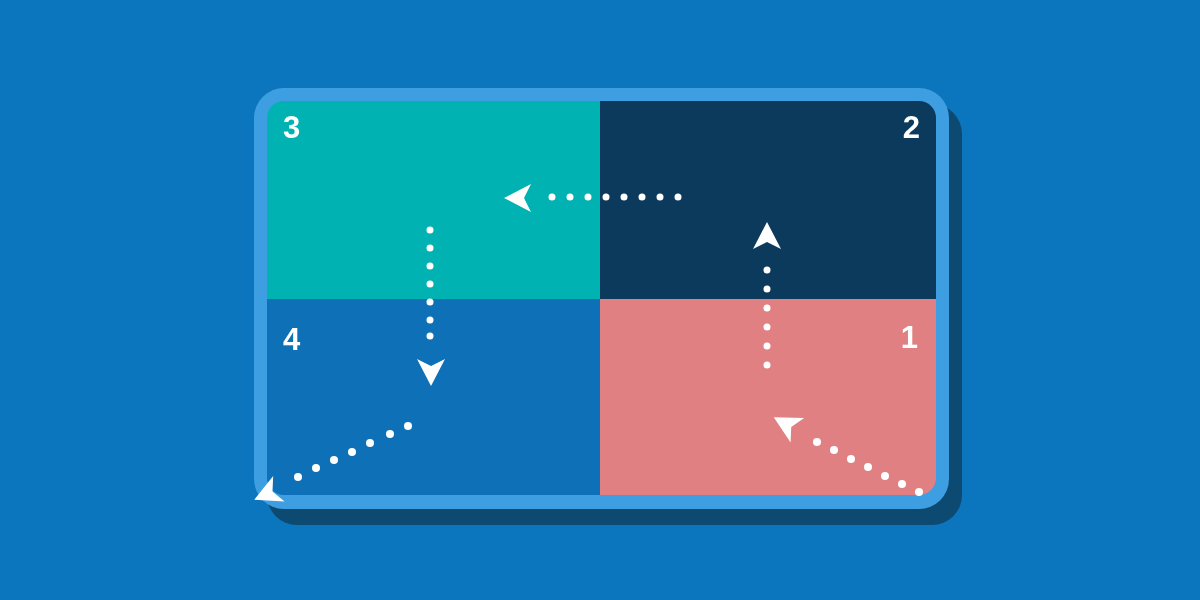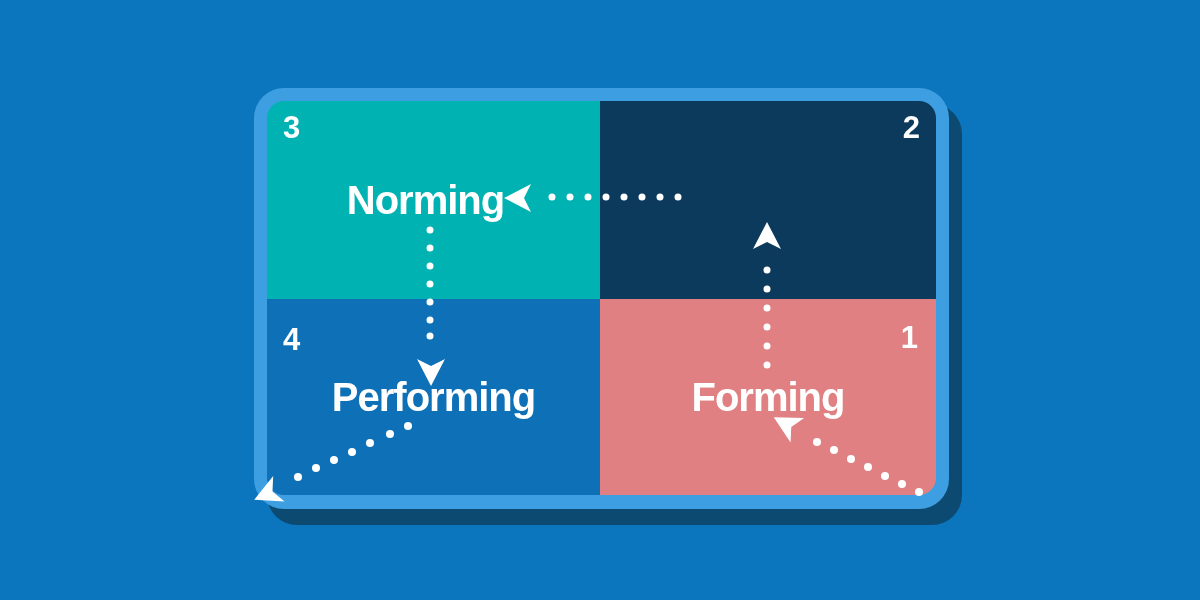--- a/index.html
+++ b/index.html
@@ -44,35 +44,32 @@
 </style>
 </head>
 <body style="background: rgb(11, 117, 189);">
 
 <div class="stage">
   <div class="card" style="background: rgb(61, 159, 225); box-shadow: rgb(13, 74, 114) 13px 16px 0px;">
     <div class="grid">
 
       <div class="q q-tl" style="background: rgb(0, 178, 178); color: rgb(255, 255, 255);">
         <span class="num num-tl">3</span>
-        <span class="label shift-left">Norming</span>
       </div>
 
       <div class="q q-tr" style="background: rgb(12, 58, 93); color: rgb(255, 255, 255);">
         <span class="num num-tr">2</span>
       </div>
 
       <div class="q q-bl" style="background: rgb(14, 112, 182); color: rgb(255, 255, 255);">
         <span class="num num-bl">4</span>
-        <span class="label">Performing</span>
       </div>
 
       <div class="q q-br" style="background: rgb(224, 128, 130); color: rgb(255, 255, 255);">
         <span class="num num-br">1</span>
-        <span class="label">Forming</span>
       </div>
 
     </div>
   </div>
 
   <svg id="arrows" class="arrows" viewBox="0 0 1200 600">
       <g fill="#ffffff">
         <circle cx="817" cy="442" r="4"></circle>
         <circle cx="834" cy="450" r="4"></circle>
         <circle cx="851" cy="459" r="4"></circle>

